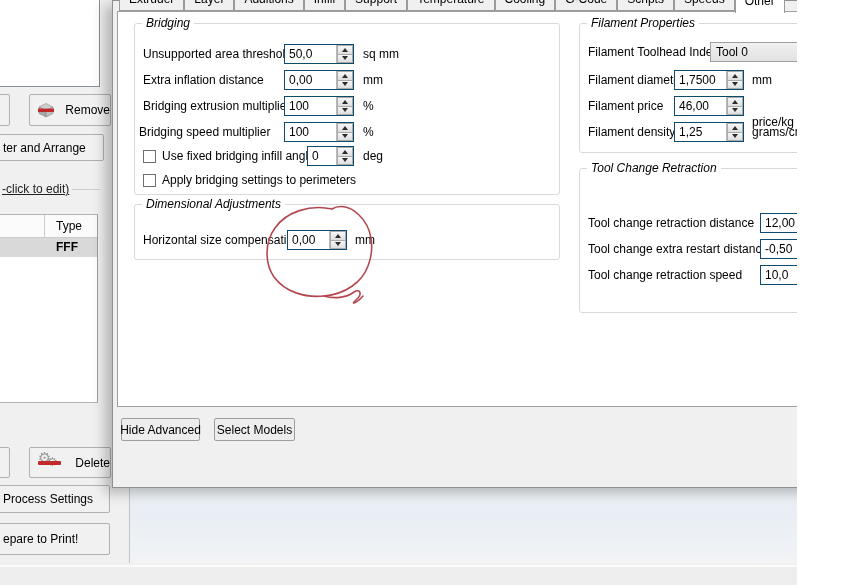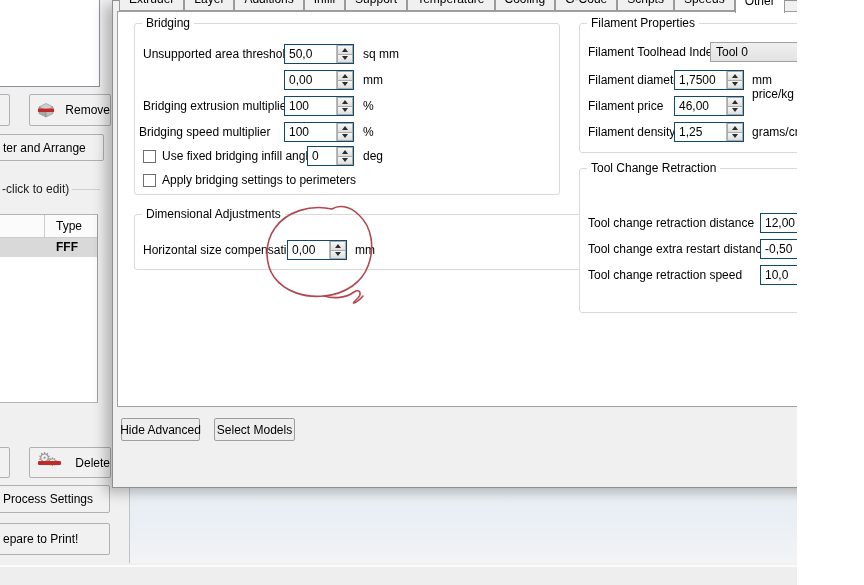--- a/index.html
+++ b/index.html
@@ -6,38 +6,38 @@
   .screen{position:relative;width:864px;height:585px;overflow:hidden;background:#fff;
           font-family:"Liberation Sans","DejaVu Sans",sans-serif;font-size:12px;color:#000;}
   .abs{position:absolute;}
   
   .appbg{left:0;top:0;width:797px;height:585px;background:#f0f0f0;}
   .crop-right{left:797px;top:0;width:67px;height:585px;background:#fff;z-index:90;}
   
   .listbox{left:0;top:0;width:99px;height:86px;background:#fff;border-right:1px solid #8a9099;border-bottom:1px solid #8a9099;}
   .btn{background:#f1f1f1;border:1px solid #b0b0b0;border-radius:2px;display:flex;align-items:center;box-sizing:border-box;justify-content:space-between;}
   .btn .lbl{white-space:nowrap;}
-  .edit-hint{left:2px;top:182px;width:110px;height:14px;color:#222;}
+  .edit-hint{left:2px;top:182px;width:110px;height:14px;color:#222;text-decoration:underline;}
   .edit-hint .line{position:absolute;left:70px;top:7px;width:28px;height:1px;background:#cfcfcf;}
   .sidetable{left:0;top:214px;width:98px;height:189px;background:#fff;border-top:1px solid #b5b5b5;border-bottom:1px solid #b5b5b5;border-right:1px solid #9aa0a8;box-sizing:border-box;}
   .sidetable .hdr{position:relative;height:22px;line-height:22px;background:#fbfbfb;border-bottom:1px solid #cccccc;}
   .sidetable .hdr .vdiv{position:absolute;left:44px;top:0;width:1px;height:22px;background:#cccccc;}
   .sidetable .hdr .txt{position:absolute;left:56px;}
   .sidetable .rowsel{height:19px;line-height:19px;background:#d9d9d9;}
   .sidetable .rowsel .txt{position:absolute;left:56px;font-weight:bold;}
   
   .dialog{left:112px;top:0;width:752px;height:488px;background:#f0f0f0;border:1px solid #8f8f8f;
           box-shadow:-7px 5px 12px rgba(0,0,0,0.25);z-index:20;box-sizing:border-box;}
   .tabs{position:absolute;left:6px;top:0;height:10px;display:flex;z-index:5;}
   .tab{height:24px;margin-top:-14px;border:1px solid #9a9a9a;background:#f0f0f0;
        display:flex;align-items:center;justify-content:center;padding:0 9px;white-space:nowrap;box-sizing:border-box;}
   .tab.sel{height:26px;background:#fff;z-index:6;border-bottom:none;}
   .tabpanel{position:absolute;left:4px;top:10px;width:742px;height:396px;background:#fff;border:1px solid #a0a0a0;box-sizing:border-box;}
   .grp{position:absolute;border:1px solid #d9d9d9;border-radius:3px;background:#fff;}
-  .grp-label{position:absolute;top:-8px;left:7px;background:#fff;padding:0 4px;white-space:nowrap;}
+  .grp-label{position:absolute;top:-8px;left:7px;background:#fff;padding:0 4px;white-space:nowrap;font-style:italic;}
   .frow{position:absolute;height:20px;line-height:20px;white-space:nowrap;}
   
   .spin{position:absolute;height:20px;background:#fff;border:1px solid #0c4a6e;display:flex;box-sizing:border-box;}
   .spin-val{flex:1;padding-left:4px;line-height:18px;overflow:hidden;}
   .spin-btns{width:16px;display:flex;flex-direction:column;border-left:1px solid #b9b9b9;}
   .sb{flex:1;background:linear-gradient(#f7f7f7,#dedede);border:1px solid #ababab;display:flex;align-items:center;justify-content:center;box-sizing:border-box;}
   .sb.up{border-bottom:none;}
   .tri-up{width:0;height:0;border-left:3px solid transparent;border-right:3px solid transparent;border-bottom:4px solid #2b2b2b;}
   .tri-dn{width:0;height:0;border-left:3px solid transparent;border-right:3px solid transparent;border-top:4px solid #2b2b2b;}
   .combo{position:absolute;height:20px;background:linear-gradient(#f0f0f0,#e2e2e2);border:1px solid #a0a0a0;line-height:18px;padding-left:5px;box-sizing:border-box;}
@@ -174,20 +174,21 @@
             <span class="sb up">
               <i class="tri-up"></i>
             </span>
             <span class="sb">
               <i class="tri-dn"></i>
             </span>
           </span>
       </div>
       <span class="frow" style="left:228px;top:20px;">sq mm</span>
 
+      <span class="frow" style="left:8px;top:46px;">Extra inflation distance</span>
       <div class="spin" style="left:149px;top:46px;width:70px;">
         <span class="spin-val">0,00</span>
         <span class="spin-btns">
             <span class="sb up">
               <i class="tri-up"></i>
             </span>
             <span class="sb">
               <i class="tri-dn"></i>
             </span>
           </span>
@@ -234,21 +235,21 @@
               <i class="tri-dn"></i>
             </span>
           </span>
       </div>
       <span class="frow" style="left:228px;top:122px;">deg</span>
 
       <span class="cb" style="position:absolute;left:8px;top:150px;"></span>
       <span class="frow" style="left:27px;top:146px;">Apply bridging settings to perimeters</span>
     </div>
 
-    <div class="grp" style="left:21px;top:213px;width:424px;height:54px;padding-left:23px;">
+    <div class="grp" style="left:21px;top:203px;width:424px;height:54px;">
       <span class="grp-label">Dimensional Adjustments</span>
       <span class="frow" style="left:8px;top:25px;">Horizontal size compensation</span>
       <div class="spin" style="left:152px;top:25px;width:60px;">
         <span class="spin-val">0,00</span>
         <span class="spin-btns">
             <span class="sb up">
               <i class="tri-up"></i>
             </span>
             <span class="sb">
               <i class="tri-dn"></i>
@@ -285,21 +286,21 @@
         <span class="spin-val">46,00</span>
         <span class="spin-btns">
             <span class="sb up">
               <i class="tri-up"></i>
             </span>
             <span class="sb">
               <i class="tri-dn"></i>
             </span>
           </span>
       </div>
-      <span class="frow" style="left:172px;top:60px;">price/kg</span>
+      <span class="frow" style="left:172px;top:88px;">price/kg</span>
 
       <span class="frow" style="left:8px;top:98px;">Filament density</span>
       <div class="spin" style="left:94px;top:98px;width:70px;">
         <span class="spin-val">1,25</span>
         <span class="spin-btns">
             <span class="sb up">
               <i class="tri-up"></i>
             </span>
             <span class="sb">
               <i class="tri-dn"></i>

